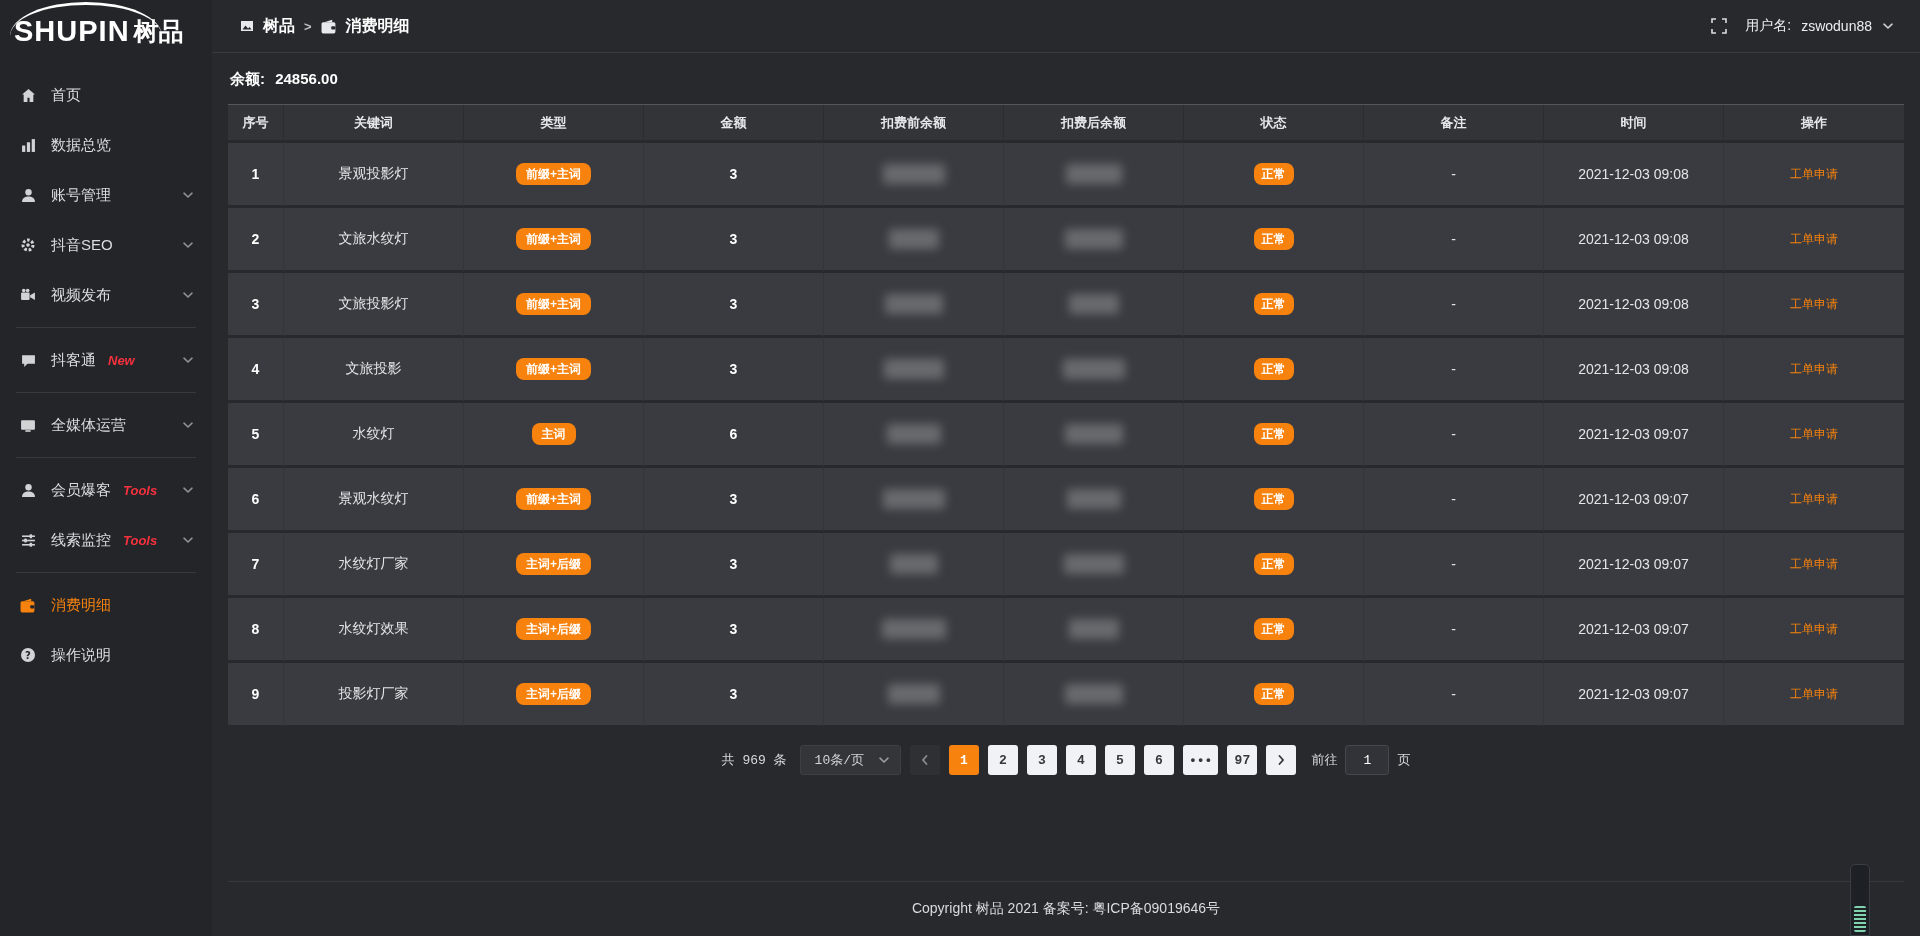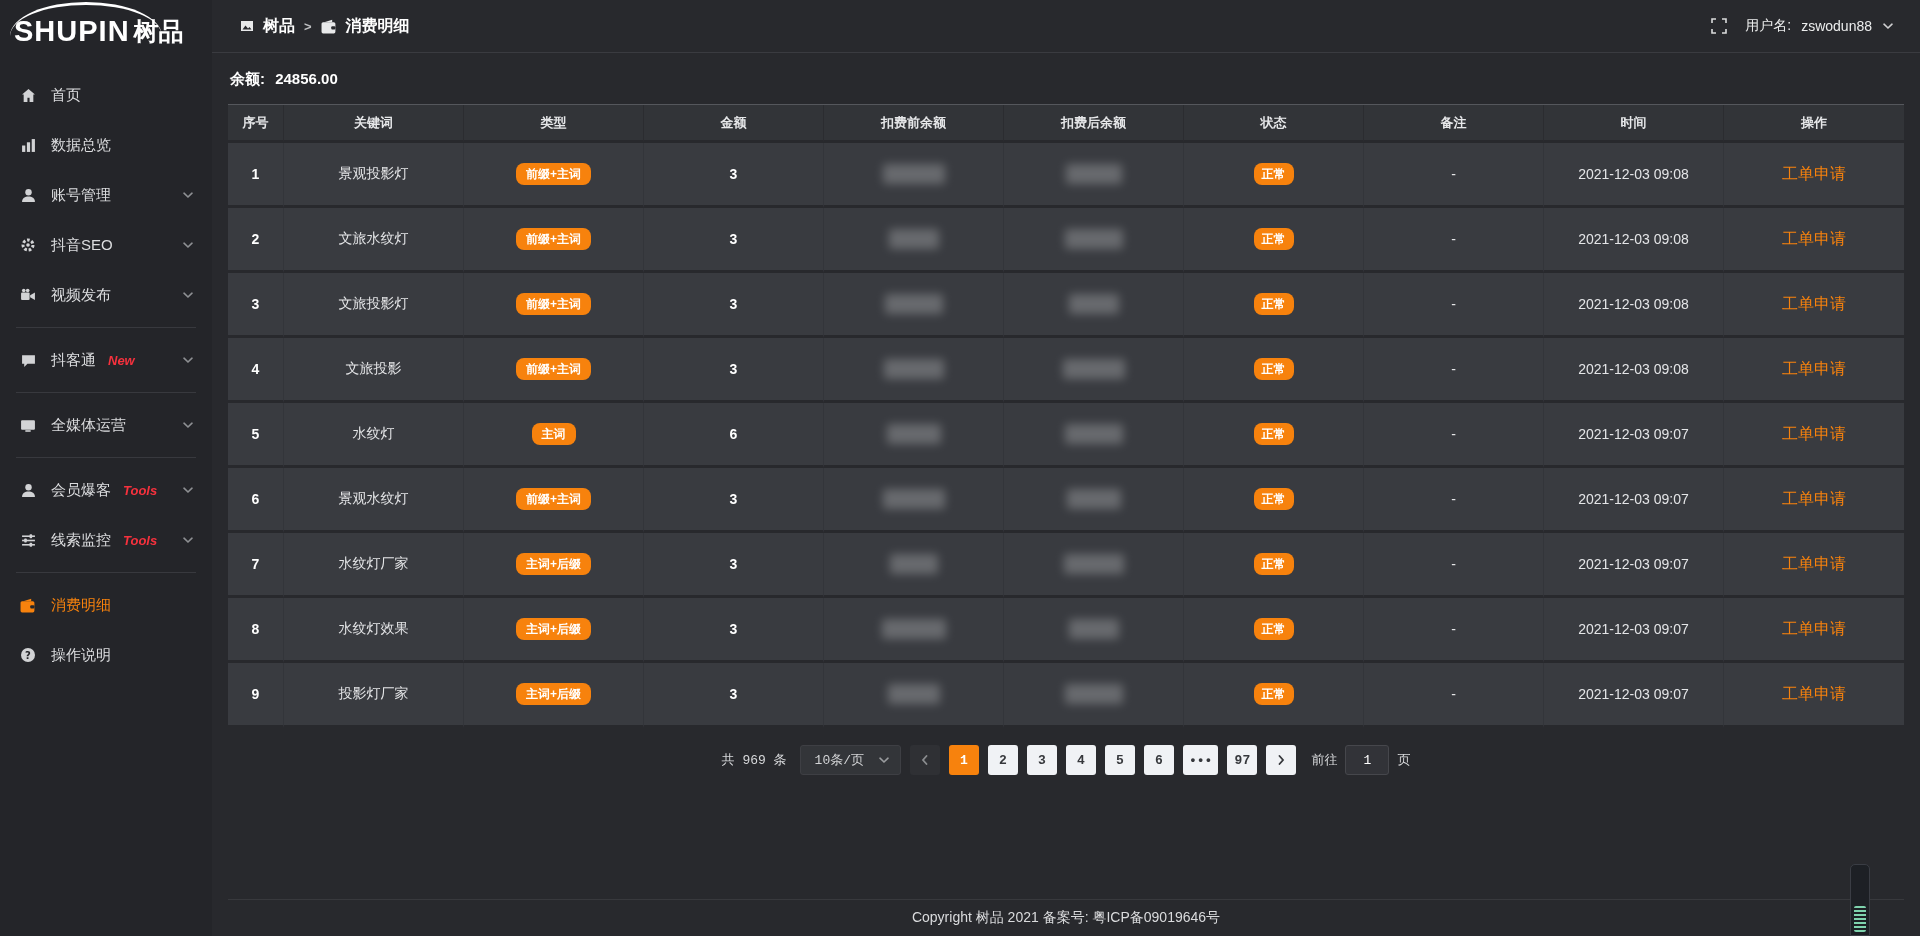--- a/index.html
+++ b/index.html
@@ -44,40 +44,40 @@
        border-bottom:3px solid #28292d; border-right:1px solid #2b2c30; }
   td { background:#393b40; height:65px; text-align:center; font-size:14px; color:#e4e5e7;
        border-bottom:3px solid #28292d; border-right:1px solid #33353a; }
   th:last-child, td:last-child { border-right:none; }
   td.b { font-weight:bold; color:#fff; }
   .badge { display:inline-block; background:#f7820d; color:#fff; font-size:12px; font-weight:bold;
            padding:5px 10px; border-radius:8px; line-height:1; }
   .badge.status { padding:5px 8px; }
   .masked { display:inline-block; height:20px; border-radius:3px; background:#96989b; opacity:.5;
             filter:blur(5px); vertical-align:middle; }
-  .action-link { color:#f7820d; cursor:pointer; text-decoration:none; font-size:16px; }
+  .action-link { color:#f7820d; cursor:pointer; text-decoration:none; font-size:12px; }
 
   
   .pagination { display:flex; justify-content:center; align-items:center; gap:9px; margin-top:17px;
                 font-size:13px; color:#d7d8da;font-family:Liberation Mono, monospace; }
   .pg-total { margin-right:4px; }
   .page-size { display:flex; align-items:center; gap:14px; height:30px; padding:0 10px 0 14px;
                background:#333539; border:1px solid #3e3f44; border-radius:3px; color:#d2d3d5; cursor:pointer; }
   .pg-btn { min-width:30px; height:30px; border:none; border-radius:3px; background:#f0f2f5; color:#36383c;
             font-size:13px; font-weight:bold; display:inline-flex; align-items:center; justify-content:center;
             cursor:pointer; font-family:inherit; padding:0 6px; }
   .pg-btn.prev { background:#2f3034; color:#8a8c8f; }
   .pg-btn.active { background:#f7820d; color:#fff; }
   .pg-goto { margin-left:6px; display:flex; align-items:center; gap:8px; }
   .pg-input { width:44px; height:30px; background:#323338; border:1px solid #46474c; border-radius:3px;
               color:#fff; text-align:center; font-size:13px; font-family:inherit; }
 
   
   footer { margin-top:auto; margin-left:16px; margin-right:16px; border-top:1px solid rgba(255,255,255,.08);
-           height:37px; display:flex; align-items:center; justify-content:center; font-size:14px; color:#dadbdd; }
+           height:55px; display:flex; align-items:center; justify-content:center; font-size:14px; color:#dadbdd; }
 
   
   .floating-widget { position:absolute; right:50px; bottom:0; width:20px; height:72px;
                      background:#1d2025; border:1px solid #3a3d44; border-radius:5px 5px 0 0; cursor:pointer; }
   .widget-stripes { position:absolute; left:3px; right:3px; bottom:3px; height:26px;
                     background:repeating-linear-gradient(to bottom,#7fd3ae 0 2px,#1d2025 2px 4px); border-radius:2px; }
 </style>
 </head>
 <body>
 

